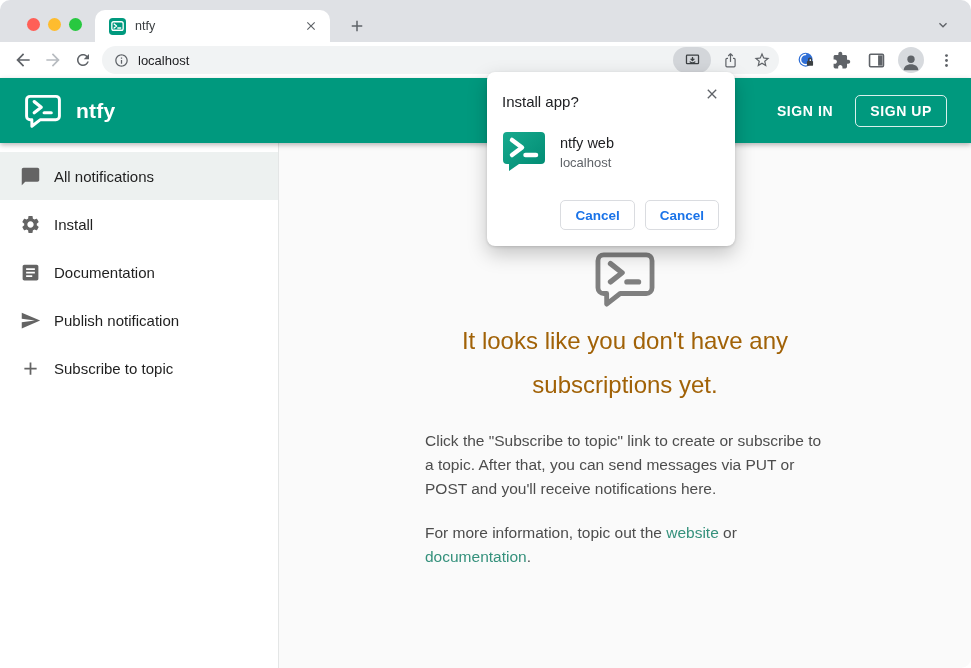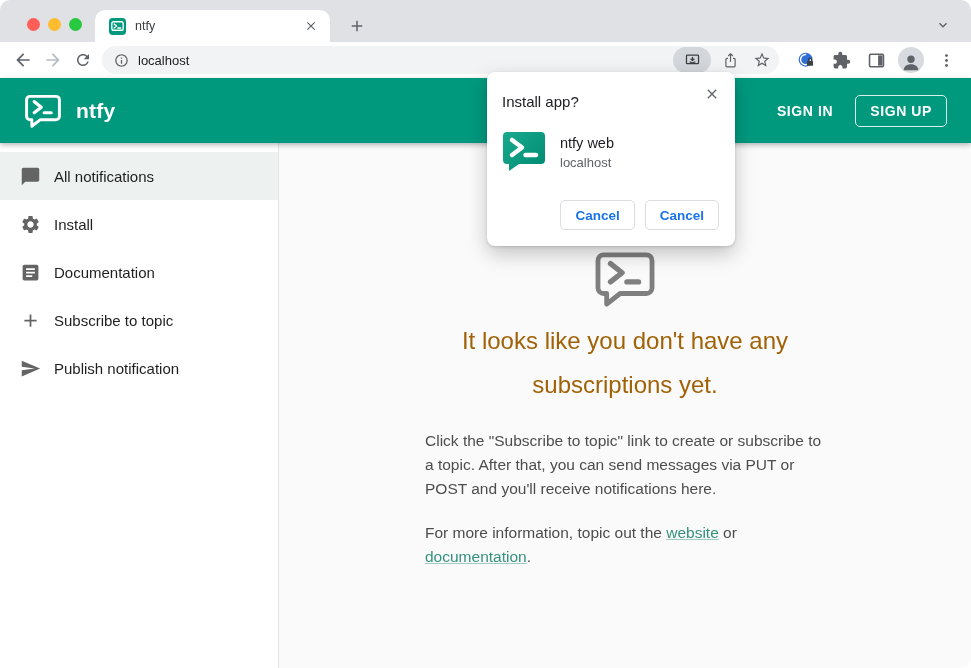--- a/index.html
+++ b/index.html
@@ -56,21 +56,21 @@
   .side-item{height:48px;display:flex;align-items:center;padding-left:19px;gap:13px;cursor:pointer;}
   .side-item.selected{background:#edf1f0;}
   .side-icon{width:22px;height:22px;color:#646464;display:flex;align-items:center;justify-content:center;flex:0 0 auto;}
   .side-label{font-size:15px;color:#1f1f1f;}
 
   .main{flex:1;background:#fafafa;overflow:hidden;}
   .empty{width:400px;margin:108px auto 0;color:#4d4d4d;}
   .empty-icon{display:flex;justify-content:center;margin:0 0 12px;color:#7f7f7f;}
   .empty-heading{font-size:24px;font-weight:400;color:#a16207;text-align:center;line-height:44px;margin:0 0 22px;}
   .empty p{font-size:15.5px;line-height:24px;margin:0 0 20px;}
-  .empty a{color:var(--link);text-decoration:underline;text-decoration-color:rgba(53,145,124,.45);cursor:pointer;text-align:center;}
+  .empty a{color:var(--link);text-decoration-color:rgba(53,145,124,.45);cursor:pointer;text-align:center;}
 
   
   .dialog{position:absolute;left:487px;top:72px;width:248px;height:174px;background:#fff;border-radius:8px;
           box-shadow:0 1px 3px rgba(0,0,0,.14),0 8px 20px rgba(0,0,0,.22);z-index:20;}
   .dialog-title{position:absolute;left:15px;top:21px;font-size:15px;color:#202124;}
   .dialog-close{position:absolute;right:13px;top:12px;width:20px;height:20px;display:flex;align-items:center;justify-content:center;color:#5f6368;cursor:pointer;}
   .dialog-app{position:absolute;left:15px;top:59px;display:flex;gap:14px;align-items:center;}
   .app-meta{padding-top:2px;}
   .app-name{font-size:14.5px;color:#202124;margin-bottom:4px;}
   .app-origin{font-size:13px;color:#5f6368;}
@@ -240,32 +240,32 @@
         <span class="side-icon">
           <svg width="21" height="21" viewBox="0 0 24 24" fill="currentColor">
               <path d="M19 3H5c-1.1 0-2 .9-2 2v14c0 1.1.9 2 2 2h14c1.1 0 2-.9 2-2V5c0-1.1-.9-2-2-2zm-5 14H7v-2h7v2zm3-4H7v-2h10v2zm0-4H7V7h10v2z"></path>
             </svg>
         </span>
         <span class="side-label">Documentation</span>
       </div>
       <div class="side-item">
         <span class="side-icon">
           <svg width="21" height="21" viewBox="0 0 24 24" fill="currentColor">
+              <path d="M2.01 21 23 12 2.01 3 2 10l15 2-15 2z"></path>
+            </svg>
+        </span>
+        <span class="side-label">Publish notification</span>
+      </div>
+      <div class="side-item">
+        <span class="side-icon">
+          <svg width="21" height="21" viewBox="0 0 24 24" fill="currentColor">
               <path d="M19 13h-6v6h-2v-6H5v-2h6V5h2v6h6z"></path>
             </svg>
         </span>
         <span class="side-label">Subscribe to topic</span>
-      </div>
-      <div class="side-item">
-        <span class="side-icon">
-          <svg width="21" height="21" viewBox="0 0 24 24" fill="currentColor">
-              <path d="M2.01 21 23 12 2.01 3 2 10l15 2-15 2z"></path>
-            </svg>
-        </span>
-        <span class="side-label">Publish notification</span>
       </div>
     </div>
 
     <div class="main">
       <div class="empty">
         <div class="empty-icon">
           <svg width="62" height="56" viewBox="0 0 64 58">
             <path d="M10 4 h44 a6 6 0 0 1 6 6 v28 a6 6 0 0 1 -6 6 H27 l-14 11 v-11 h-3 a6 6 0 0 1 -6 -6 V10 a6 6 0 0 1 6 -6 z" fill="none" stroke="currentColor" stroke-width="5" stroke-linejoin="round"></path>
             <path d="M17 13 l12 9.5 -12 9.5" fill="none" stroke="currentColor" stroke-width="5.5" stroke-linecap="round" stroke-linejoin="round"></path>
             <line x1="34" y1="32" x2="46" y2="32" stroke="currentColor" stroke-width="5.5" stroke-linecap="round"></line>

